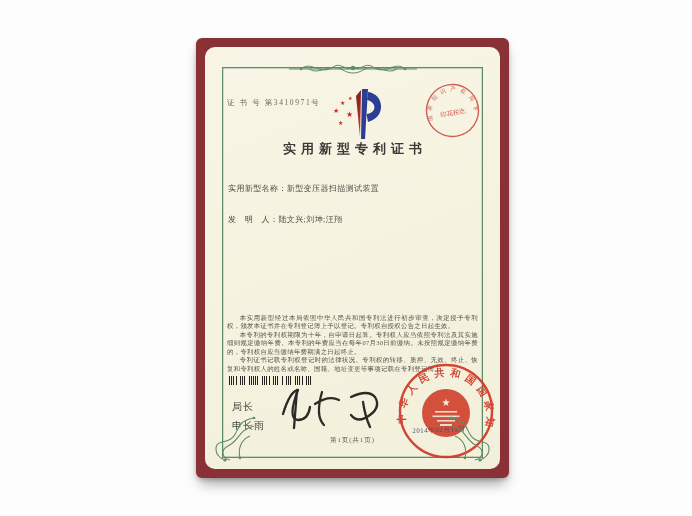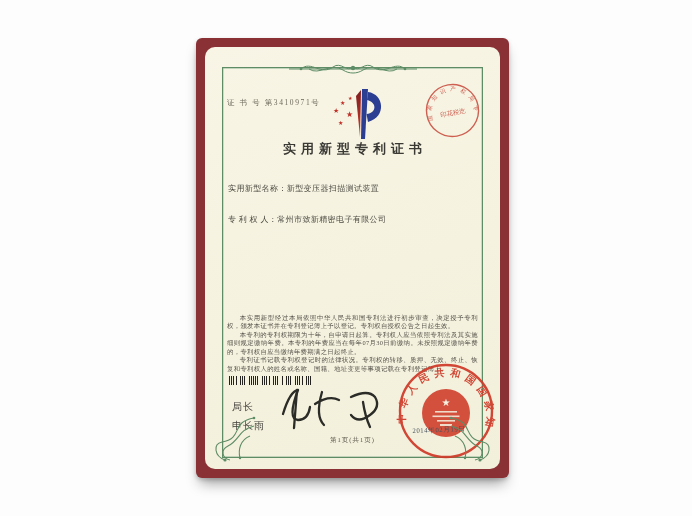--- a/index.html
+++ b/index.html
@@ -146,21 +146,21 @@
         <text x="28.5" y="33" text-anchor="middle" font-size="6.4" fill="#c8473a">印花税讫</text>
       </svg>
 
       <div class="abs title">实用新型专利证书</div>
 
       <div class="abs fields">
         <div class="field-row">
           <span class="lbl">实用新型名称：</span><span class="val">新型变压器扫描测试装置</span>
         </div>
         <div class="field-row">
-          <span class="lbl">专 利 权 人：</span><span class="val">常州市致新精密电子有限公司</span>
+          <span class="lbl">发　明　人：</span><span class="val">陆文兴;刘坤;汪翔</span>
         </div>
       </div>
 
       <div class="abs body-text">
         <p>本实用新型经过本局依照中华人民共和国专利法进行初步审查，决定授予专利权，颁发本证书并在专利登记簿上予以登记。专利权自授权公告之日起生效。</p>
         <p>本专利的专利权期限为十年，自申请日起算。专利权人应当依照专利法及其实施细则规定缴纳年费。本专利的年费应当在每年07月30日前缴纳。未按照规定缴纳年费的，专利权自应当缴纳年费期满之日起终止。</p>
         <p>专利证书记载专利权登记时的法律状况。专利权的转移、质押、无效、终止、恢复和专利权人的姓名或名称、国籍、地址变更等事项记载在专利登记簿上。</p>
       </div>
 
       <div class="abs barcode"></div>

